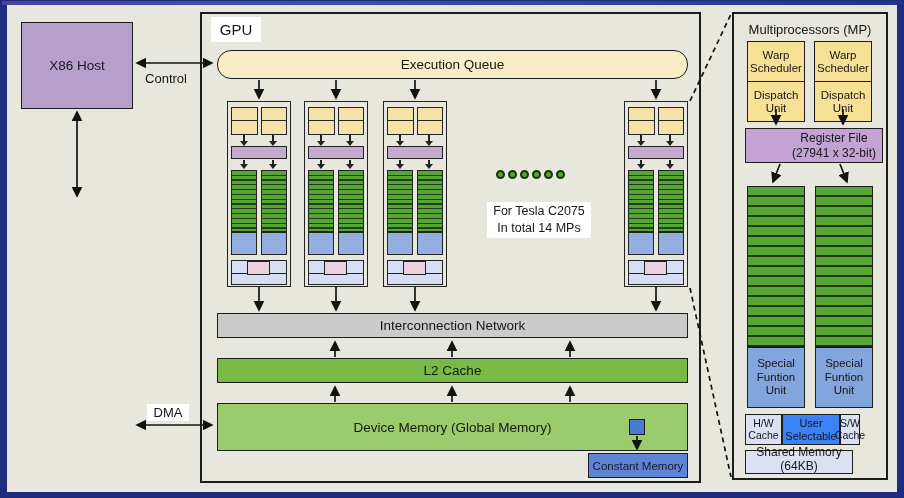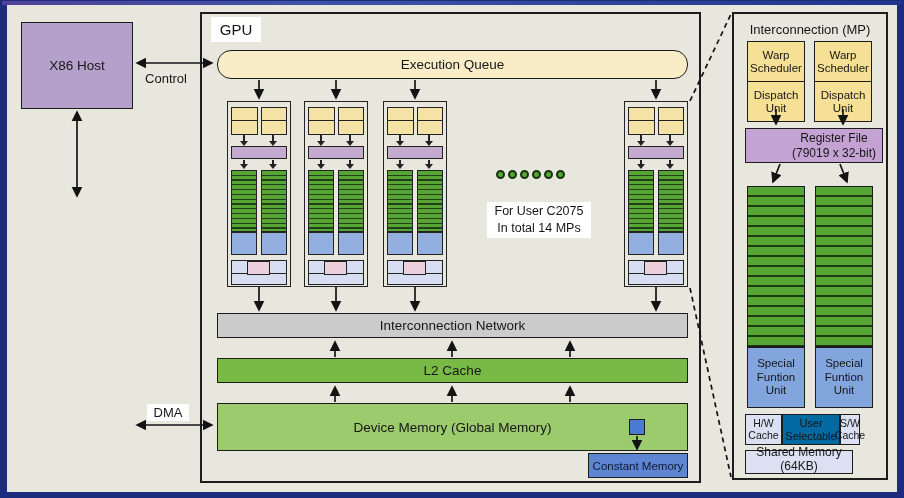--- a/index.html
+++ b/index.html
@@ -67,21 +67,21 @@
   .wd-half.top{border-bottom:1.6px solid #1c1c1c;}
   .reg{left:745px;top:128px;width:138px;height:35px;background:#c4a3d4;
     font-size:12px;line-height:15px;flex-direction:column;padding-left:40px;}
   .p-green{position:absolute;top:186px;width:58px;height:161px;border:1.6px solid #1c1c1c;box-sizing:border-box;
     background:repeating-linear-gradient(180deg,#57a534 0 8.4px,#1d3a12 8.4px 10px);}
   .pg1{left:747px;} .pg2{left:815px;}
   .sfu{position:absolute;top:347px;width:58px;height:61px;background:#82a5dd;border:1.6px solid #1c1c1c;
     box-sizing:border-box;display:flex;align-items:center;justify-content:center;text-align:center;
     font-size:11.5px;line-height:13.5px;}
   .hw{left:745px;top:414px;width:37px;height:31px;background:#dbe0f3;font-size:10.5px;line-height:11.5px;}
-  .user{left:782px;top:414px;width:58px;height:31px;background:#0369a1;font-size:11px;line-height:12.5px;}
+  .user{left:782px;top:414px;width:58px;height:31px;background:#3b82f6;font-size:11px;line-height:12.5px;}
   .sw{left:840px;top:414px;width:20px;height:31px;background:#dbe0f3;font-size:10.5px;line-height:11.5px;}
   .shared{left:745px;top:450px;width:108px;height:24px;background:#dbe0f3;font-size:12px;align-items:flex-end;}
   svg.overlay{position:absolute;left:0;top:0;width:904px;height:498px;pointer-events:none;}
 </style>
 </head>
 <body>
 
 <div class="stage">
   <div class="canvas"></div>
   <div class="top-strip"></div>
@@ -184,53 +184,53 @@
 </div>
 
   <div class="dot" style="left:496px"></div>
   <div class="dot" style="left:508px"></div>
   <div class="dot" style="left:520px"></div>
   <div class="dot" style="left:532px"></div>
   <div class="dot" style="left:544px"></div>
   <div class="dot" style="left:556px"></div>
 
   <div class="box note">
-    <span>For User C2075</span>
+    <span>For Tesla C2075</span>
     <span>In total 14 MPs</span>
   </div>
 
   <div class="box net">
     <span>Interconnection Network</span>
   </div>
   <div class="box l2">
     <span>L2 Cache</span>
   </div>
   <div class="box dev">
     <span>Device Memory (Global Memory)</span>
   </div>
   <div class="box csq"></div>
   <div class="box cmem">
     <span>Constant Memory</span>
   </div>
 
   <div class="box panel"></div>
-  <div class="box nolabelbg p-title">Interconnection (MP)</div>
+  <div class="box nolabelbg p-title">Multiprocessors (MP)</div>
 
   <div class="wdcol wd1">
     <div class="wd-half top">Warp Scheduler</div>
     <div class="wd-half">Dispatch Unit</div>
   </div>
   <div class="wdcol wd2">
     <div class="wd-half top">Warp Scheduler</div>
     <div class="wd-half">Dispatch Unit</div>
   </div>
 
   <div class="box reg">
     <span>Register File</span>
-    <span>(79019 x 32-bit)</span>
+    <span>(27941 x 32-bit)</span>
   </div>
 
   <div class="p-green pg1"></div>
   <div class="p-green pg2"></div>
   <div class="sfu" style="left:747px">Special Funtion Unit</div>
   <div class="sfu" style="left:815px">Special Funtion Unit</div>
 
   <div class="box hw">H/W Cache</div>
   <div class="box user">User Selectable</div>
   <div class="box sw">S/W Cache</div>

